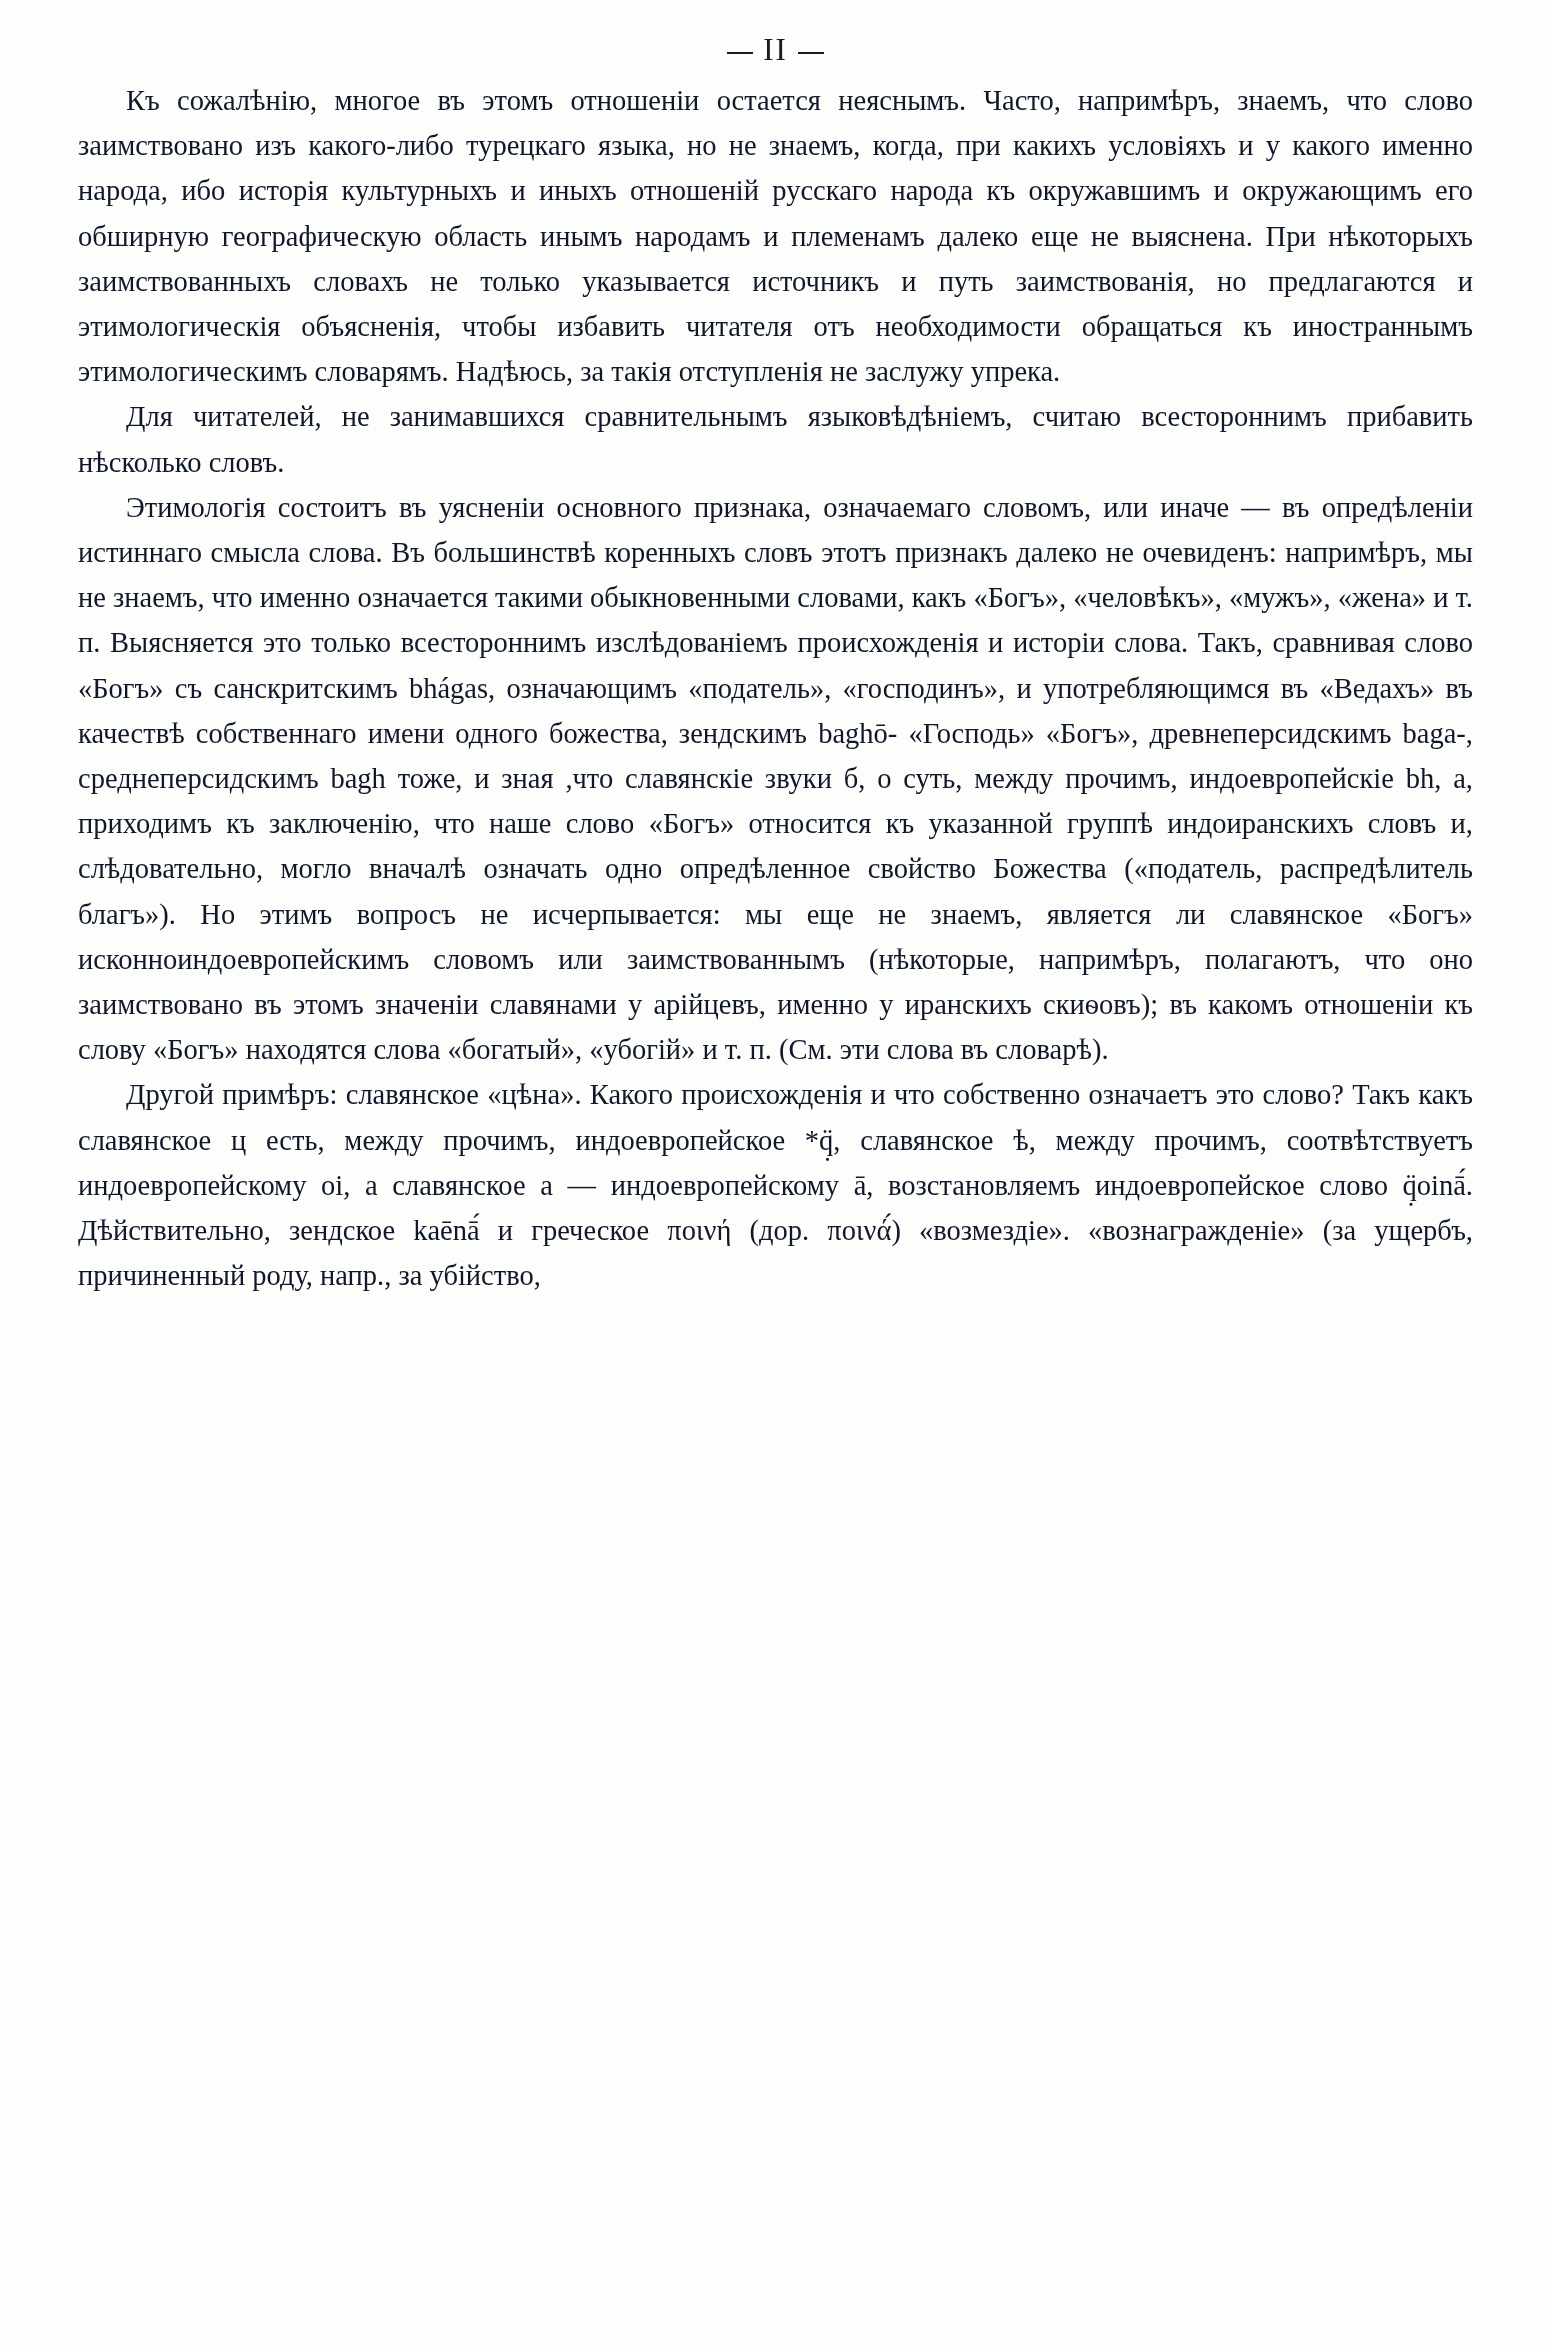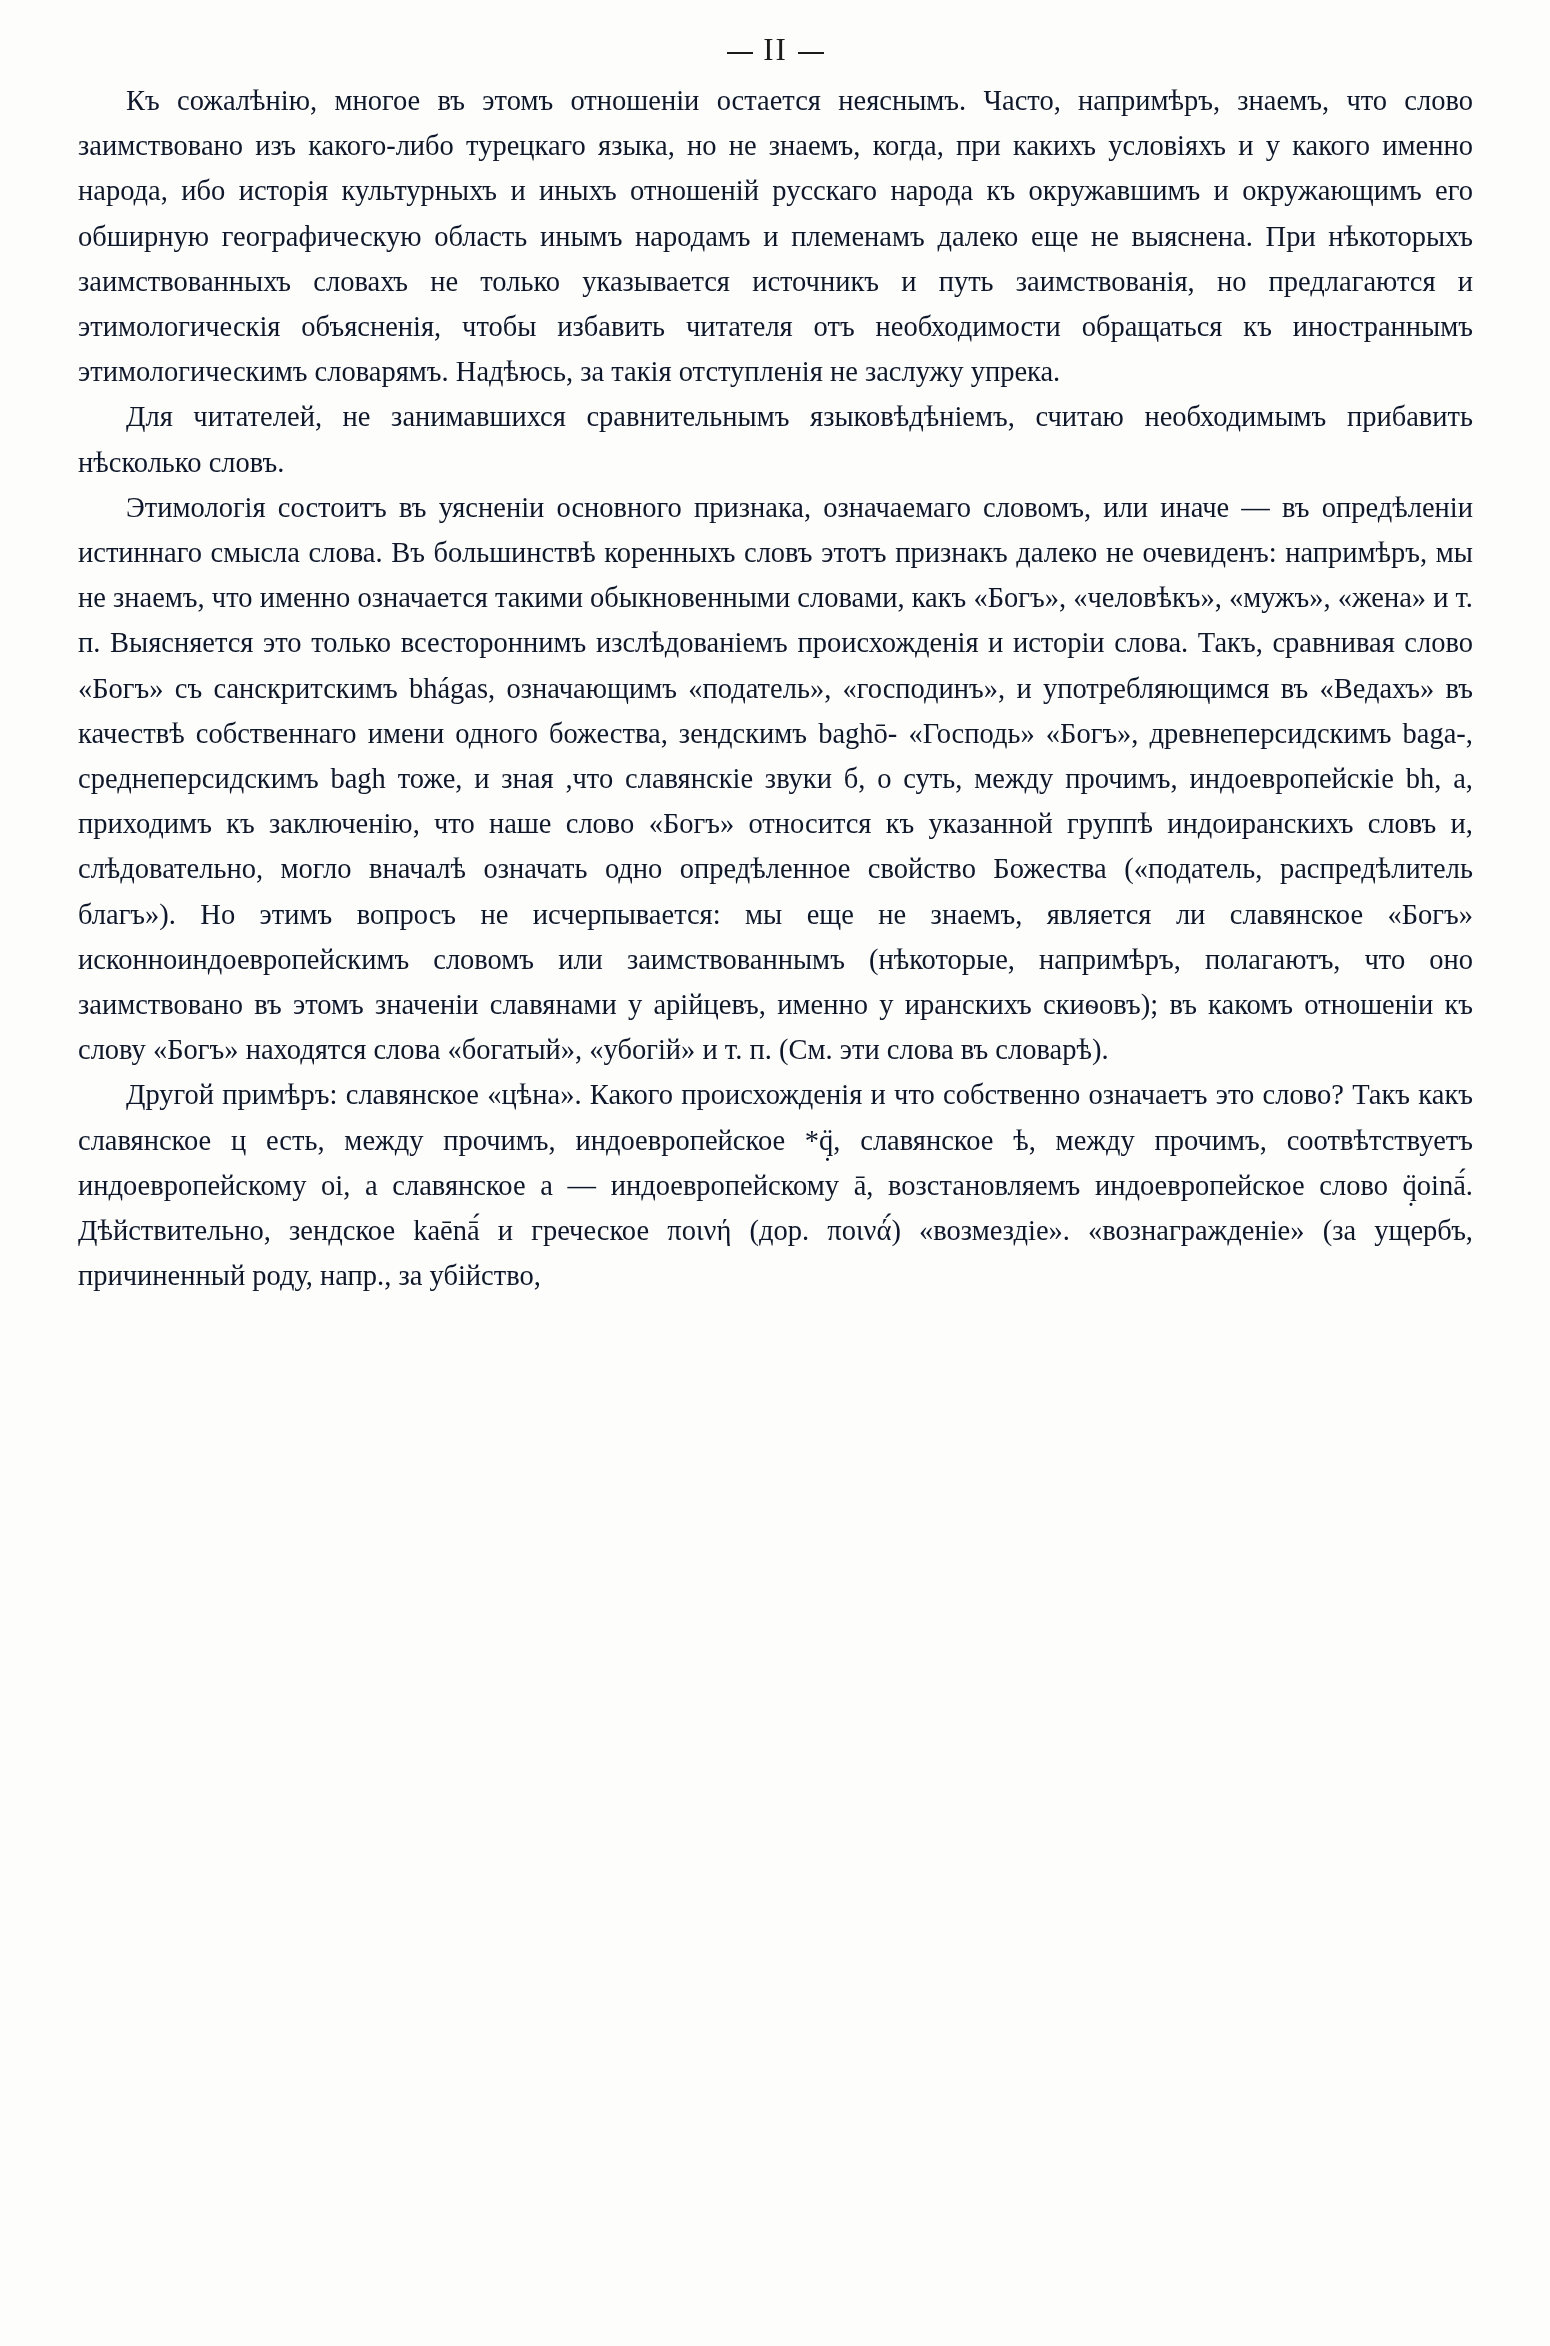--- a/index.html
+++ b/index.html
@@ -68,19 +68,19 @@
 
 <div class="page">
   <div class="page-inner">
 
     <div class="page-header">
       <span class="rule-left"></span><span>II</span><span class="rule-right"></span>
     </div>
 
     <div class="body-text">
       <p>Къ сожалѣнію, многое въ этомъ отношеніи остается неяснымъ. Часто, напримѣръ, знаемъ, что слово заимствовано изъ какого-либо турецкаго языка, но не знаемъ, когда, при какихъ условіяхъ и у какого именно народа, ибо исторія культурныхъ и иныхъ отношеній русскаго народа къ окружавшимъ и окружающимъ его обширную географическую область инымъ народамъ и племенамъ далеко еще не выяснена. При нѣкоторыхъ заимствованныхъ словахъ не только указывается источникъ и путь заимствованія, но предлагаются и этимологическія объясненія, чтобы избавить читателя отъ необходимости обращаться къ иностраннымъ этимологическимъ словарямъ. Надѣюсь, за такія отступленія не заслужу упрека.</p>
-      <p>Для читателей, не занимавшихся сравнительнымъ языковѣдѣніемъ, считаю необходимымъ прибавить нѣсколько словъ.</p>
+      <p>Для читателей, не занимавшихся сравнительнымъ языковѣдѣніемъ, считаю всестороннимъ прибавить нѣсколько словъ.</p>
       <p>Этимологія состоитъ въ уясненіи основного признака, означаемаго словомъ, или иначе — въ опредѣленіи истиннаго смысла слова. Въ большинствѣ коренныхъ словъ этотъ признакъ далеко не очевиденъ: напримѣръ, мы не знаемъ, что именно означается такими обыкновенными словами, какъ «Богъ», «человѣкъ», «мужъ», «жена» и т. п. Выясняется это только всестороннимъ изслѣдованіемъ происхожденія и исторіи слова. Такъ, сравнивая слово «Богъ» съ санскритскимъ bhágas, означающимъ «податель», «господинъ», и употребляющимся въ «Ведахъ» въ качествѣ собственнаго имени одного божества, зендскимъ baghō- «Господь» «Богъ», древнеперсидскимъ baga-, среднеперсидскимъ bagh тоже, и зная ,что славянскіе звуки б, о суть, между прочимъ, индоевропейскіе bh, а, приходимъ къ заключенію, что наше слово «Богъ» относится къ указанной группѣ индоиранскихъ словъ и, слѣдовательно, могло вначалѣ означать одно опредѣленное свойство Божества («податель, распредѣлитель благъ»). Но этимъ вопросъ не исчерпывается: мы еще не знаемъ, является ли славянское «Богъ» исконноиндоевропейскимъ словомъ или заимствованнымъ (нѣкоторые, напримѣръ, полагаютъ, что оно заимствовано въ этомъ значеніи славянами у арійцевъ, именно у иранскихъ скиѳовъ); въ какомъ отношеніи къ слову «Богъ» находятся слова «богатый», «убогій» и т. п. (См. эти слова въ словарѣ).</p>
       <p>Другой примѣръ: славянское «цѣна». Какого происхожденія и что собственно означаетъ это слово? Такъ какъ славянское ц есть, между прочимъ, индоевропейское *q̣̈, славянское ѣ, между прочимъ, соотвѣтствуетъ индоевропейскому oi, а славянское а — индоевропейскому ā, возстановляемъ индоевропейское слово q̣̈oinā́. Дѣйствительно, зендское kaēnā́ и греческое ποινή (дор. ποινά́) «возмездіе». «вознагражденіе» (за ущербъ, причиненный роду, напр., за убійство,</p>
     </div>
 
   </div>
 </div>
 
 </body></html>

